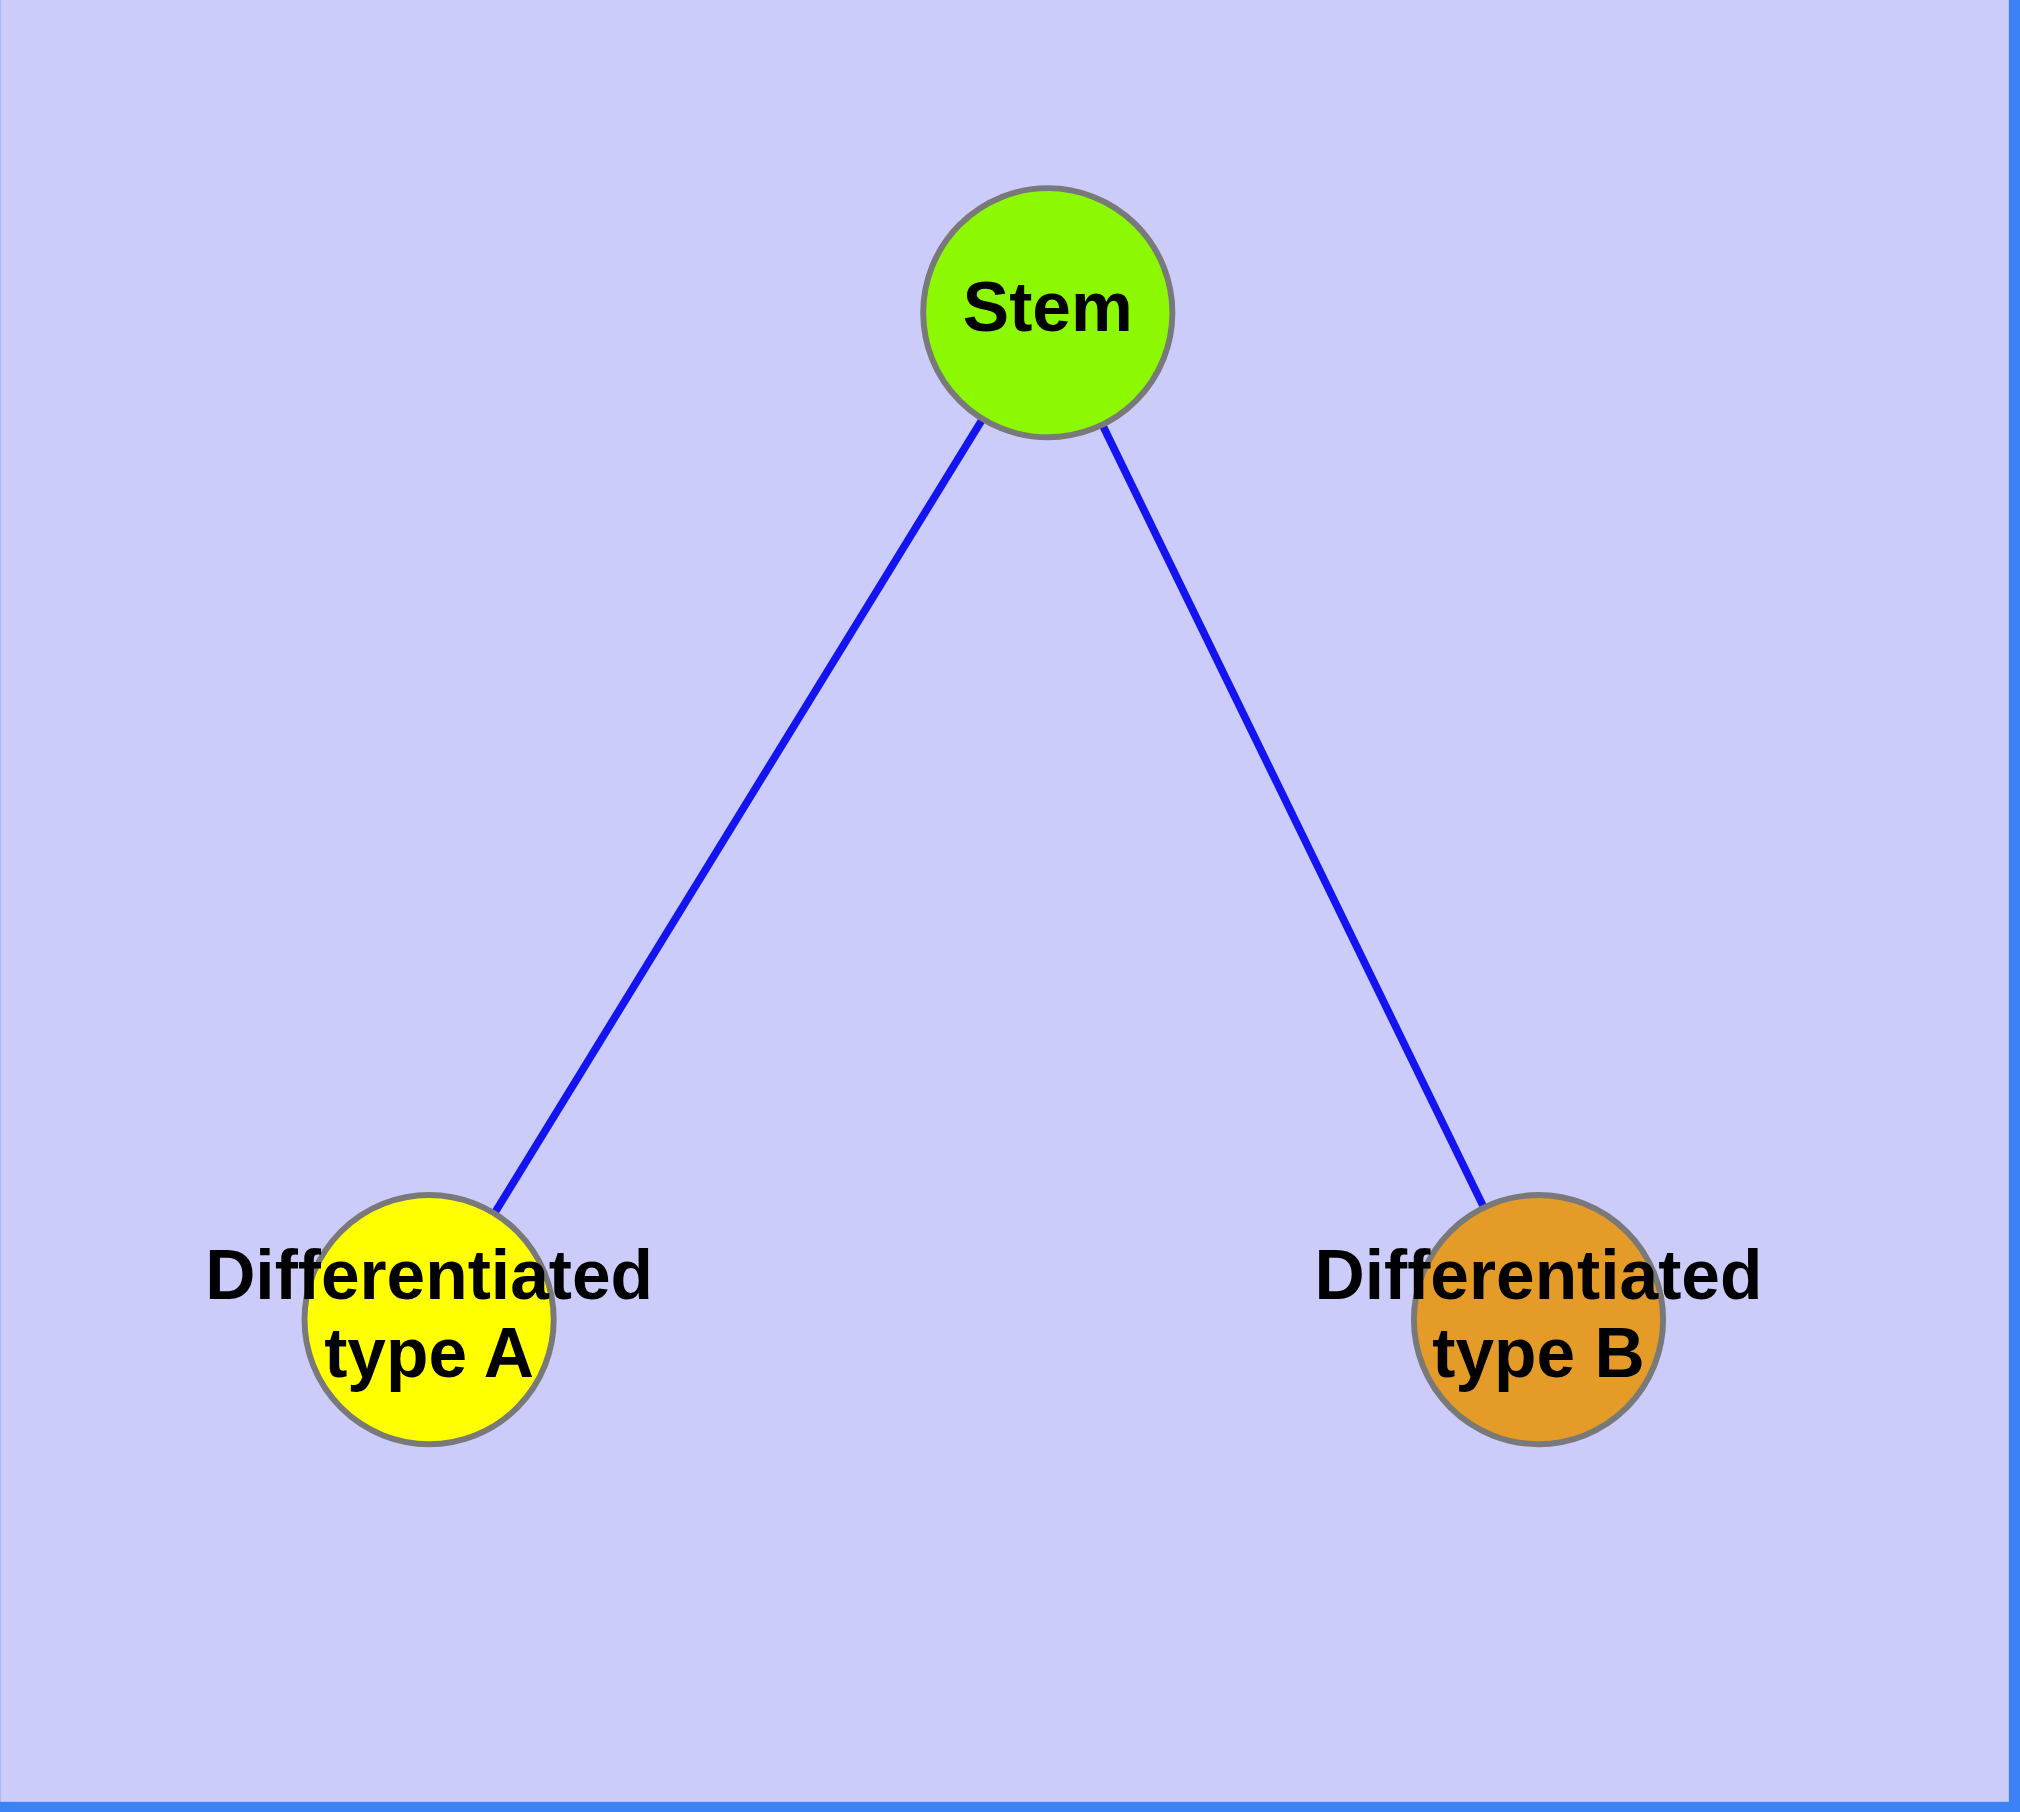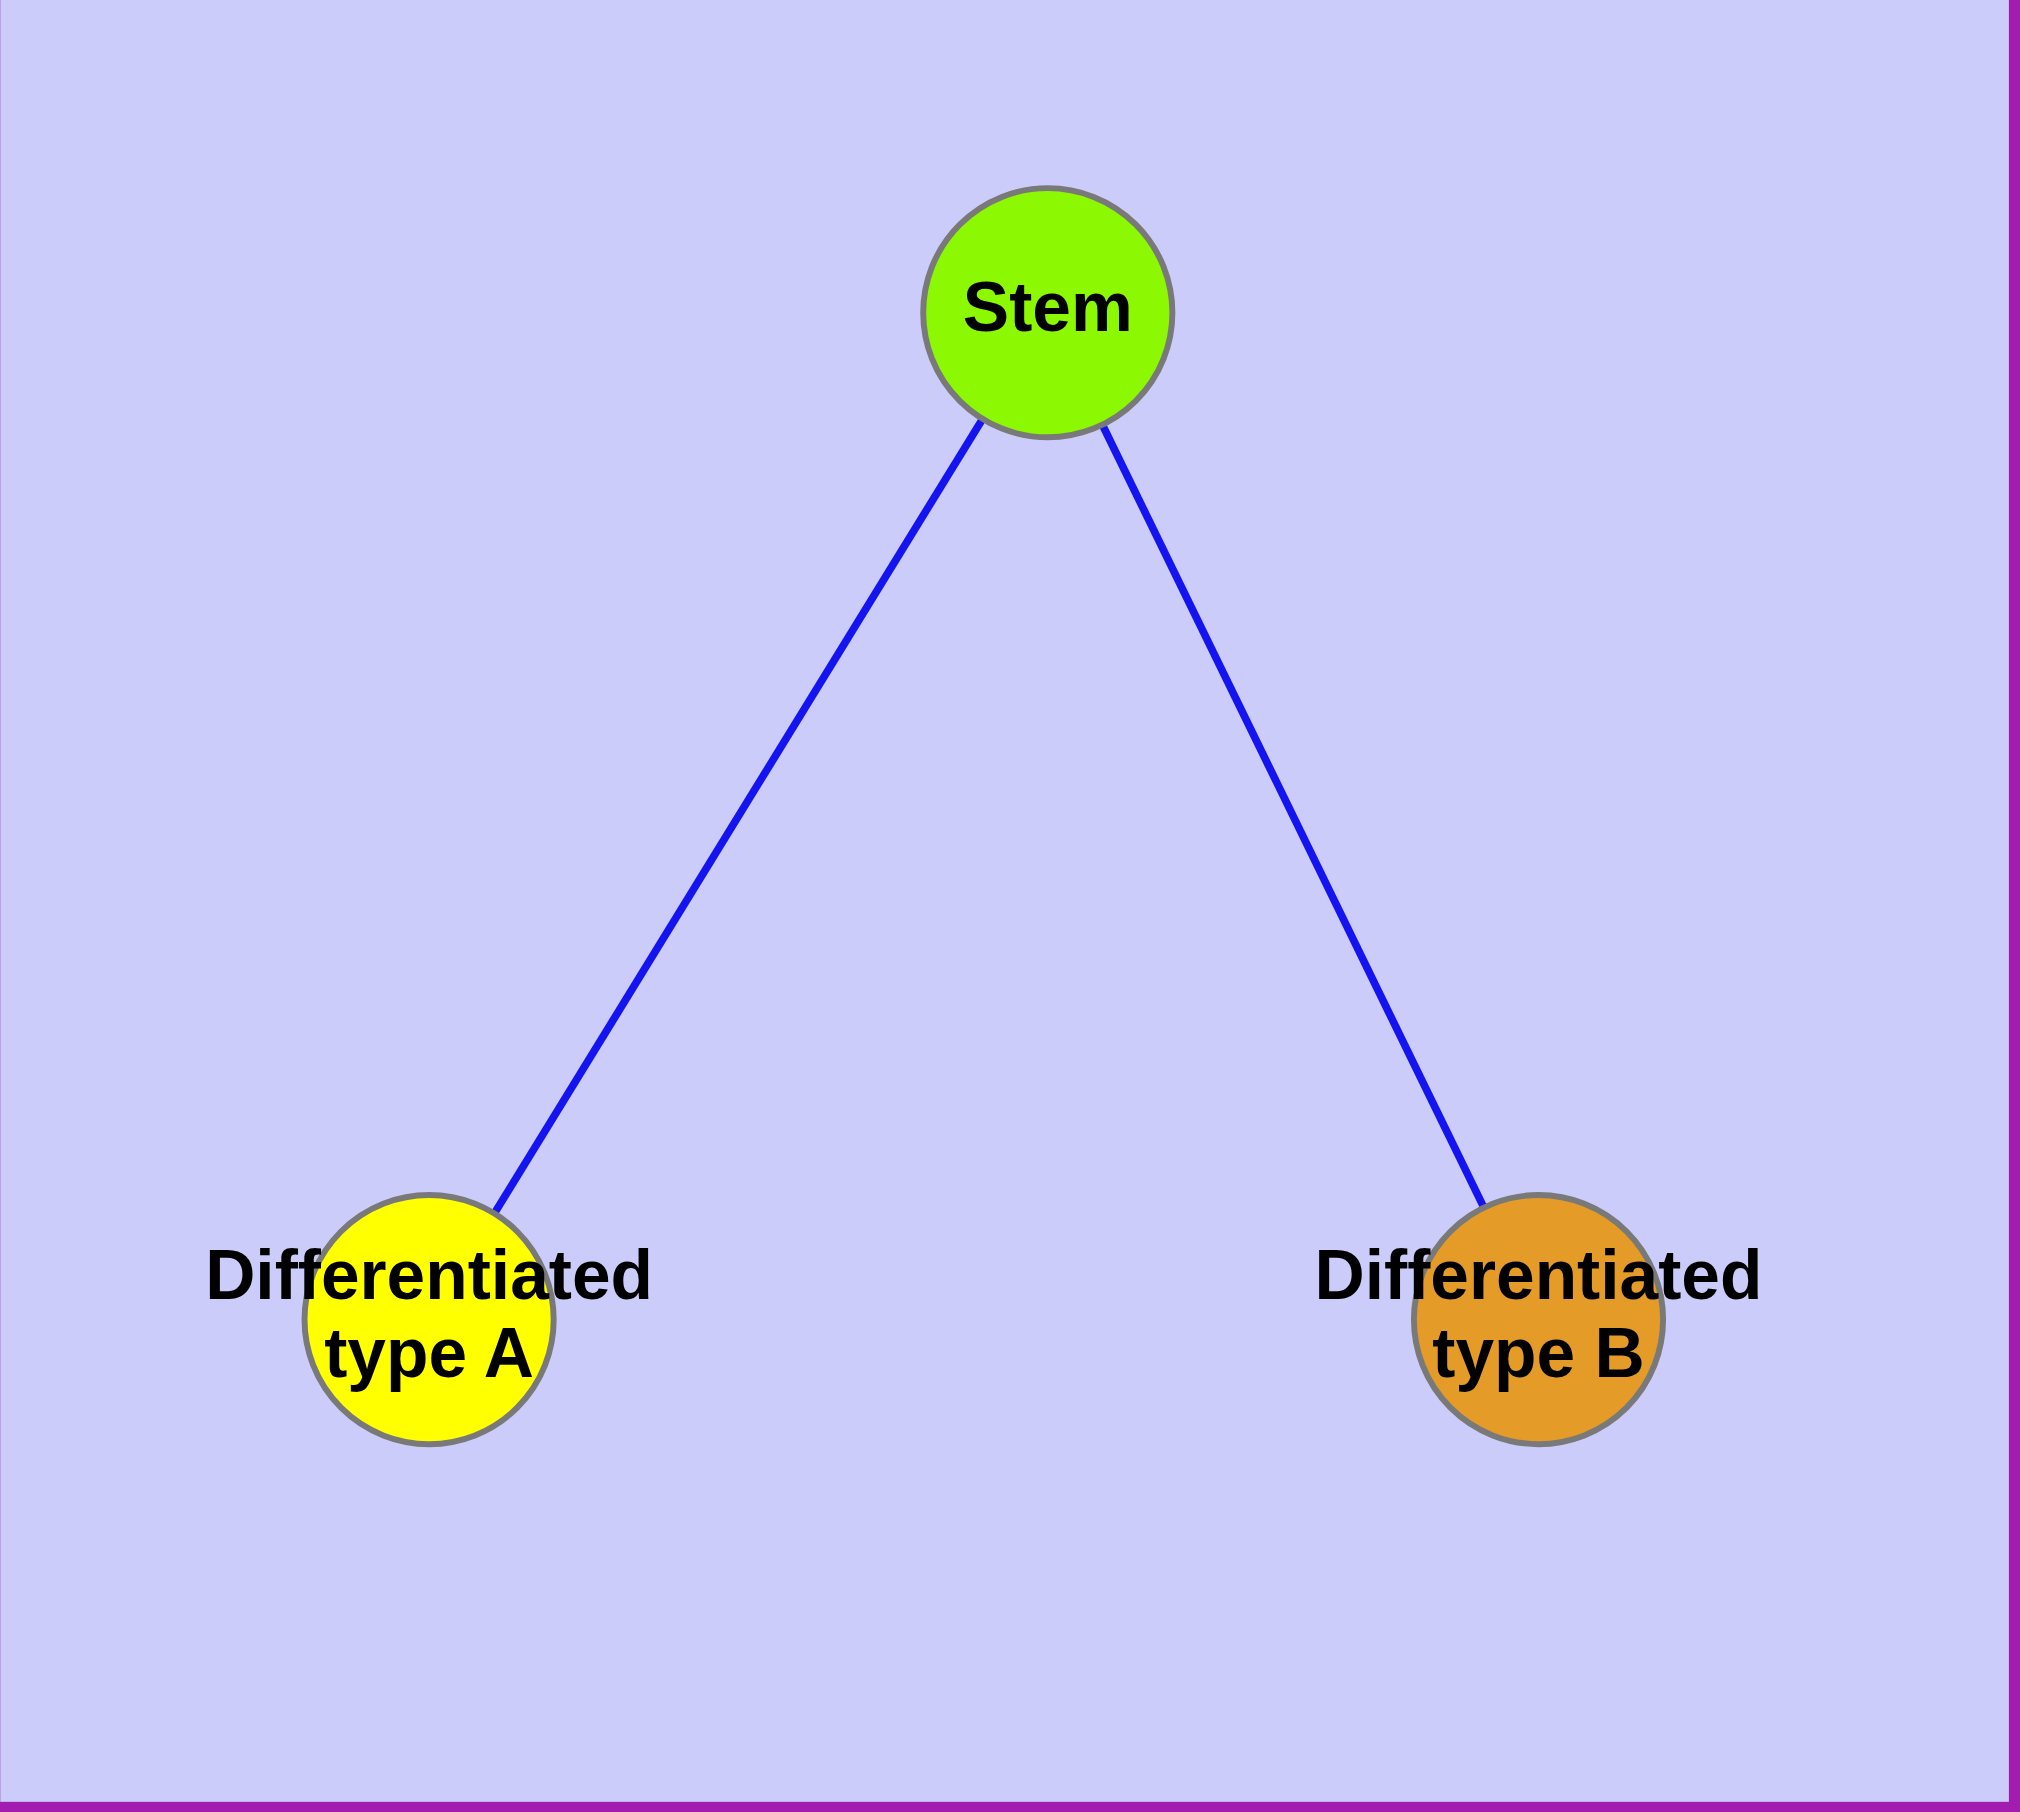--- a/index.html
+++ b/index.html
@@ -31,21 +31,21 @@
     font-family: "Liberation Sans", sans-serif;
     font-weight: bold;
     fill: #000000;
     text-anchor: middle;
     dominant-baseline: middle;
   }
 </style>
 </head>
 <body>
 
-<div id="canvas" style="background: #a21caf;">
+<div id="canvas" style="background: #3b82f6;">
   <svg id="graph-svg" viewBox="0 0 2384 2138">
     <rect id="bg-rect" x="0" y="0" width="2370" height="2126" fill="#ccccfb"></rect>
 
     <g id="edges-layer">
         <line x1="1159.04004392114" y1="494.24442167354186" x2="582.9599560788599" y2="1431.7555783264581" stroke="#1414f0" stroke-width="9" stroke-linecap="butt"></line>
         <line x1="1300.402249263117" y1="501.1414026331314" x2="1750.597750736883" y2="1424.8585973668687" stroke="#1414f0" stroke-width="9" stroke-linecap="butt"></line>
       </g>
     <g id="nodes-layer">
         <g>
           <circle cx="1236" cy="369" r="147" fill="#8cf802" stroke="#797979" stroke-width="7"></circle>

